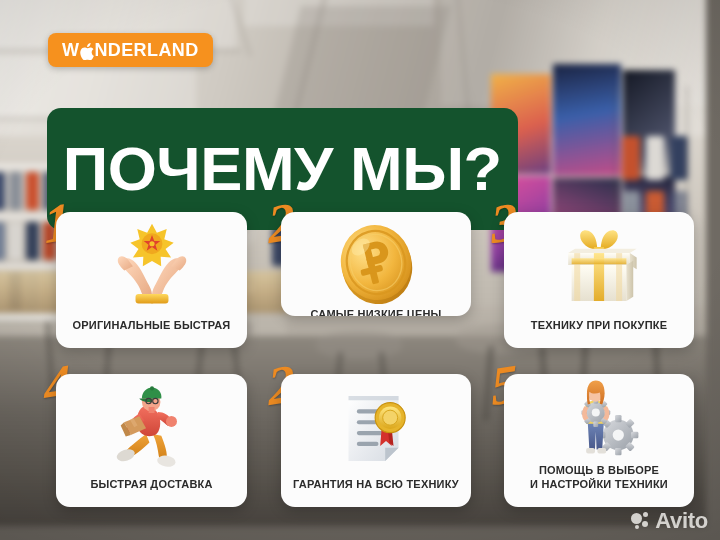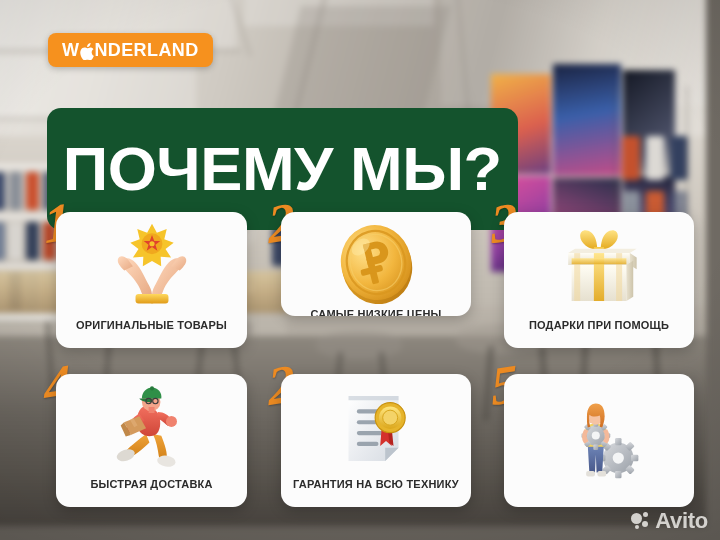--- a/index.html
+++ b/index.html
@@ -316,21 +316,21 @@
           <rect x="41" y="84" width="22" height="11" rx="3.5" fill="url(#gold1)"></rect>
         </g>
 
         <g>
           <path fill="url(#skin1)" d="M79,48 C84,43 90,41 93,45 C96,49 92,55 87,60 C82,65 76,72 73,80 C71,86 68,90 63,89 C58,88 60,80 64,73 C68,66 73,54 79,48 Z"></path>
           <path fill="url(#skin1)" d="M88,44 C92,40 97,39 99,43 C101,47 97,52 92,57 L82,52 Z"></path>
           <rect x="57" y="84" width="22" height="11" rx="3.5" fill="url(#gold1)"></rect>
         </g>
       </svg>
     </div>
-    <div class="cap">ОРИГИНАЛЬНЫЕ ТОВАРЫ</div>
+    <div class="cap">ОРИГИНАЛЬНЫЕ БЫСТРАЯ</div>
   </div>
 
   <div class="card" style="left:281px;top:212px;width:190px;height:104px;">
     <div class="art">
       <svg viewBox="0 0 110 104" width="94" height="89" aria-hidden="true">
         <defs>
           <radialGradient id="coinR" cx="0.38" cy="0.32" r="0.78">
             <stop offset="0" stop-color="#ffe08a"></stop>
             <stop offset="0.55" stop-color="#f2b63e"></stop>
             <stop offset="1" stop-color="#d08a15"></stop>
@@ -388,21 +388,21 @@
 
         <path fill="url(#boxF)" d="M24,48 h64 v42 h-64 z"></path>
         <path fill="url(#boxS)" d="M88,48 l8,-5 v42 l-8,5 z"></path>
 
         <rect x="50" y="34" width="12" height="56" fill="url(#rib)" opacity=".92"></rect>
         <rect x="27" y="34" width="7" height="56" fill="#f0d79a" opacity=".55"></rect>
         <rect x="76" y="34" width="7" height="56" fill="#f0d79a" opacity=".55"></rect>
         <rect x="24" y="40" width="64" height="7" fill="url(#rib)" opacity=".8"></rect>
       </svg>
     </div>
-    <div class="cap">ПОДАРКИ ПРИ ПОМОЩЬ</div>
+    <div class="cap">ТЕХНИКУ ПРИ ПОКУПКЕ</div>
   </div>
 
   <div class="num" style="left:44px;top:358px;">4</div>
   <div class="num" style="left:268px;top:358px;">2</div>
   <div class="num" style="left:491px;top:358px;">5</div>
 
   <div class="card" style="left:56px;top:374px;width:191px;height:133px;">
     <div class="art">
       <svg viewBox="0 0 118 104" width="100" height="88" aria-hidden="true">
         <defs>
@@ -546,20 +546,24 @@
         </g>
 
         <path fill="#f4b99a" d="M38,36 C34,42 34,50 38,54 l5,-3 c-3,-4 -3,-9 0,-13 Z"></path>
         <path fill="#f4b99a" d="M66,36 C70,42 70,50 66,54 l-5,-3 c3,-4 3,-9 0,-13 Z"></path>
 
         <circle cx="52" cy="20" r="10.5" fill="#f6c3a3"></circle>
 
         <path fill="url(#hair)" d="M41,20 C41,9 46,4 52,4 C59,4 63,9 63,20 C63,26 61,31 60,34 L57,33 C58,28 58,22 57,19 C53,21 47,21 44,18 C43,22 44,28 45,33 L42,34 C41,30 41,24 41,20 Z"></path>
       </svg>
     </div>
+    <div class="cap">
+      <div>ПОМОЩЬ В ВЫБОРЕ</div>
+      <div>И НАСТРОЙКИ ТЕХНИКИ</div>
+    </div>
   </div>
 
   <div id="avito">
     <span class="dots">
       <i class="d1"></i>
         <i class="d2"></i>
         <i class="d3"></i>
         <i class="d4"></i>
     </span>
     <span class="wtext">Avito</span>

